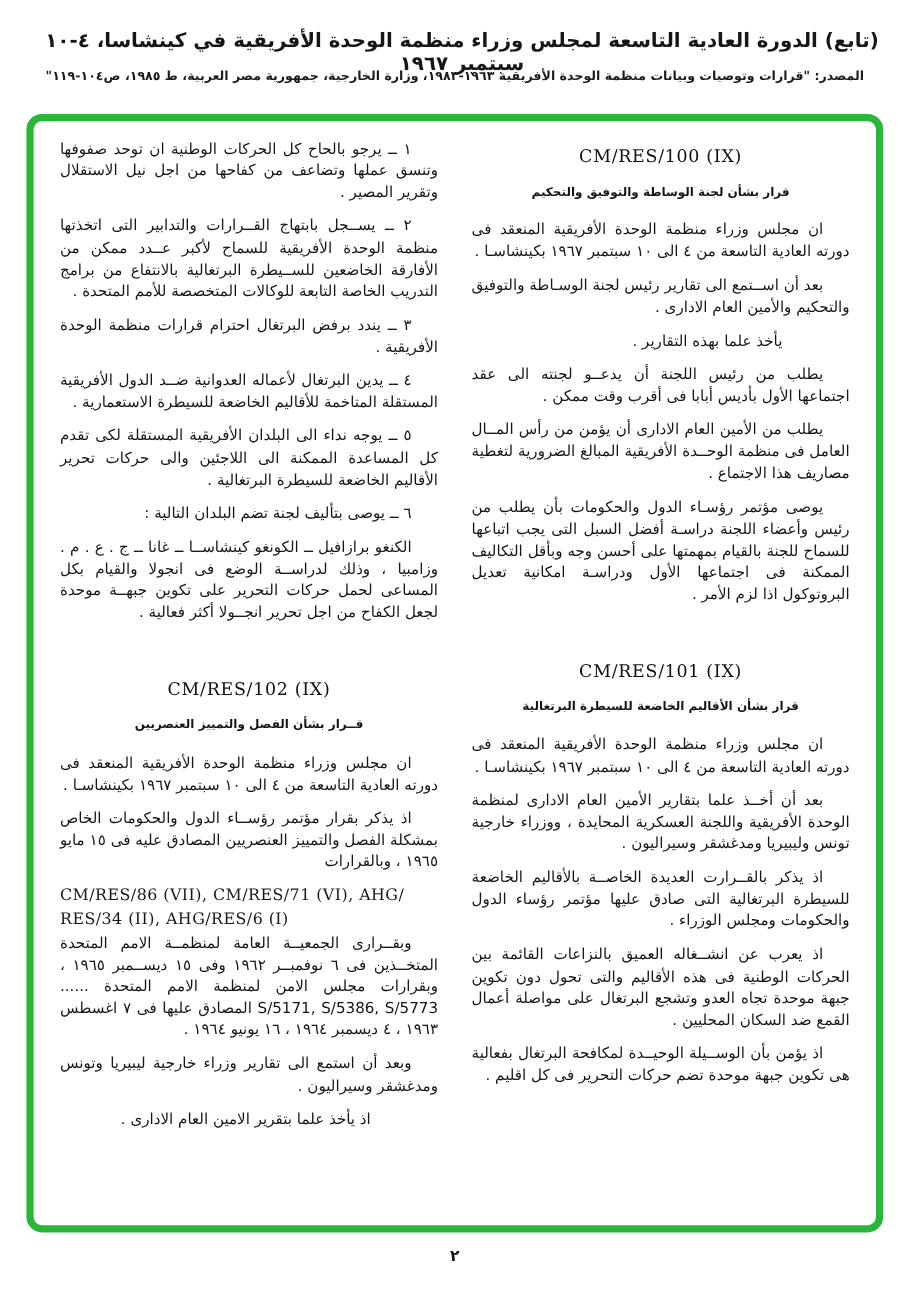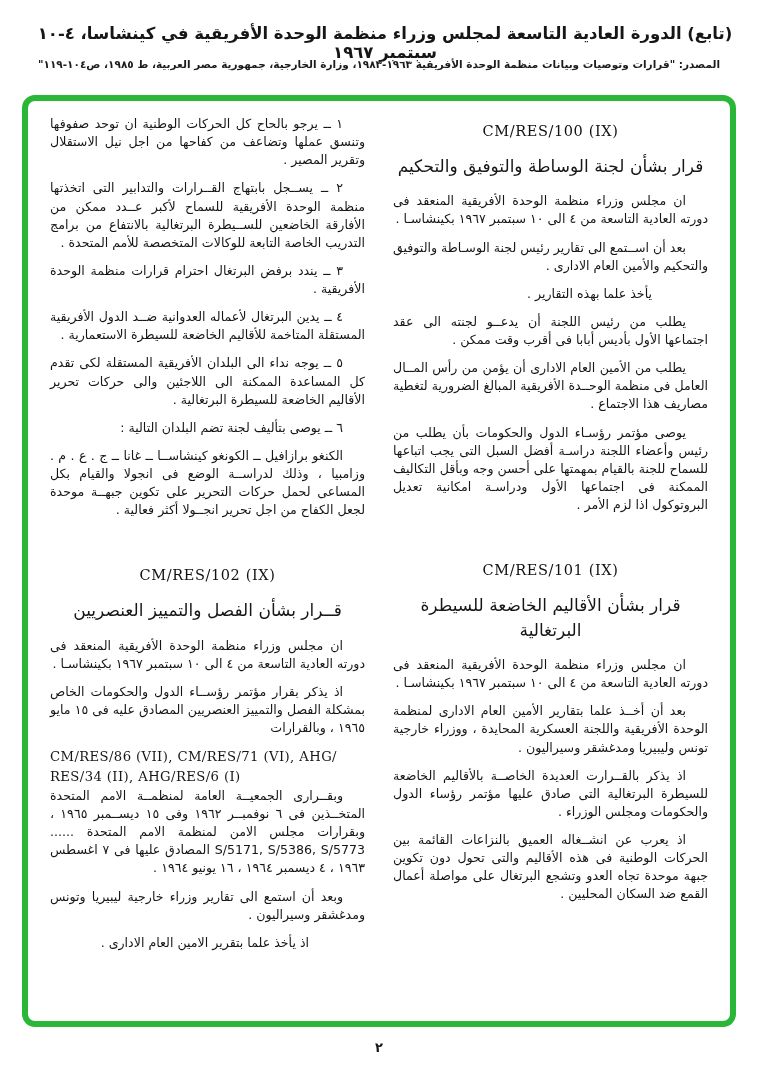--- a/index.html
+++ b/index.html
@@ -31,21 +31,21 @@
   }
   .body-par{margin:0 0 10px;text-indent:22px;}
   .deep-par{margin:0 0 10px;text-indent:56px;}
   .res-ref{
     direction:ltr;text-align:center;unicode-bidi:embed;
     font-family:"DejaVu Serif", serif;font-size:14.5px;
     letter-spacing:0.6px;margin:6px 0 12px;color:#111;
   }
   .res-ref.spaced{margin-top:46px;}
   .res-title{
-    text-align:center;font-weight:normal;font-size:17px;
+    text-align:center;font-weight:bold;font-size:10px;
     margin:0 0 14px;text-indent:0;
   }
   .ltr-line{
     direction:ltr;text-align:left;unicode-bidi:embed;
     font-family:"DejaVu Serif", serif;font-size:13.2px;
     letter-spacing:0.4px;margin:0;line-height:1.5;
   }
   .ltr-line.last{margin-bottom:0;}
   .page-number{
     position:absolute;top:1040px;left:0;right:0;
@@ -72,20 +72,21 @@
         <p class="body-par">يطلب من رئيس اللجنة أن يدعــو لجنته الى عقد اجتماعها الأول بأديس أبابا فى أقرب وقت ممكن .</p>
         <p class="body-par">يطلب من الأمين العام الادارى أن يؤمن من رأس المــال العامل فى منظمة الوحــدة الأفريقية المبالغ الضرورية لتغطية مصاريف هذا الاجتماع .</p>
         <p class="body-par">يوصى مؤتمر رؤسـاء الدول والحكومات بأن يطلب من رئيس وأعضاء اللجنة دراسـة أفضل السبل التى يجب اتباعها للسماح للجنة بالقيام بمهمتها على أحسن وجه وبأقل التكاليف الممكنة فى اجتماعها الأول ودراسـة امكانية تعديل البروتوكول اذا لزم الأمر .</p>
 
         <div class="res-ref spaced">CM/RES/101 (IX)</div>
         <div class="res-title">قرار بشأن الأقاليم الخاضعة للسيطرة البرتغالية</div>
         <p class="body-par">ان مجلس وزراء منظمة الوحدة الأفريقية المنعقد فى دورته العادية التاسعة من ٤ الى ١٠ سبتمبر ١٩٦٧ بكينشاسـا .</p>
         <p class="body-par">بعد أن أخــذ علما بتقارير الأمين العام الادارى لمنظمة الوحدة الأفريقية واللجنة العسكرية المحايدة ، ووزراء خارجية تونس وليبيريا ومدغشقر وسيراليون .</p>
         <p class="body-par">اذ يذكر بالقــرارت العديدة الخاصــة بالأقاليم الخاضعة للسيطرة البرتغالية التى صادق عليها مؤتمر رؤساء الدول والحكومات ومجلس الوزراء .</p>
         <p class="body-par">اذ يعرب عن انشــغاله العميق بالنزاعات القائمة بين الحركات الوطنية فى هذه الأقاليم والتى تحول دون تكوين جبهة موحدة تجاه العدو وتشجع البرتغال على مواصلة أعمال القمع ضد السكان المحليين .</p>
+        <p class="body-par">اذ يؤمن بأن الوســيلة الوحيــدة لمكافحة البرتغال بفعالية هى تكوين جبهة موحدة تضم حركات التحرير فى كل اقليم .</p>
       </div>
 
       <div class="col">
         <p class="body-par">١ ــ يرجو بالحاح كل الحركات الوطنية ان توحد صفوفها وتنسق عملها وتضاعف من كفاحها من اجل نيل الاستقلال وتقرير المصير .</p>
         <p class="body-par">٢ ــ يســجل بابتهاج القــرارات والتدابير التى اتخذتها منظمة الوحدة الأفريقية للسماح لأكبر عــدد ممكن من الأفارقة الخاضعين للســيطرة البرتغالية بالانتفاع من برامج التدريب الخاصة التابعة للوكالات المتخصصة للأمم المتحدة .</p>
         <p class="body-par">٣ ــ يندد برفض البرتغال احترام قرارات منظمة الوحدة الأفريقية .</p>
         <p class="body-par">٤ ــ يدين البرتغال لأعماله العدوانية ضــد الدول الأفريقية المستقلة المتاخمة للأقاليم الخاضعة للسيطرة الاستعمارية .</p>
         <p class="body-par">٥ ــ يوجه نداء الى البلدان الأفريقية المستقلة لكى تقدم كل المساعدة الممكنة الى اللاجئين والى حركات تحرير الأقاليم الخاضعة للسيطرة البرتغالية .</p>
         <p class="body-par">٦ ــ يوصى بتأليف لجنة تضم البلدان التالية :</p>
         <p class="body-par">الكنغو برازافيل ــ الكونغو كينشاســا ــ غانا ــ ج . ع . م . وزامبيا ، وذلك لدراســة الوضع فى انجولا والقيام بكل المساعى لحمل حركات التحرير على تكوين جبهــة موحدة لجعل الكفاح من اجل تحرير انجــولا أكثر فعالية .</p>

